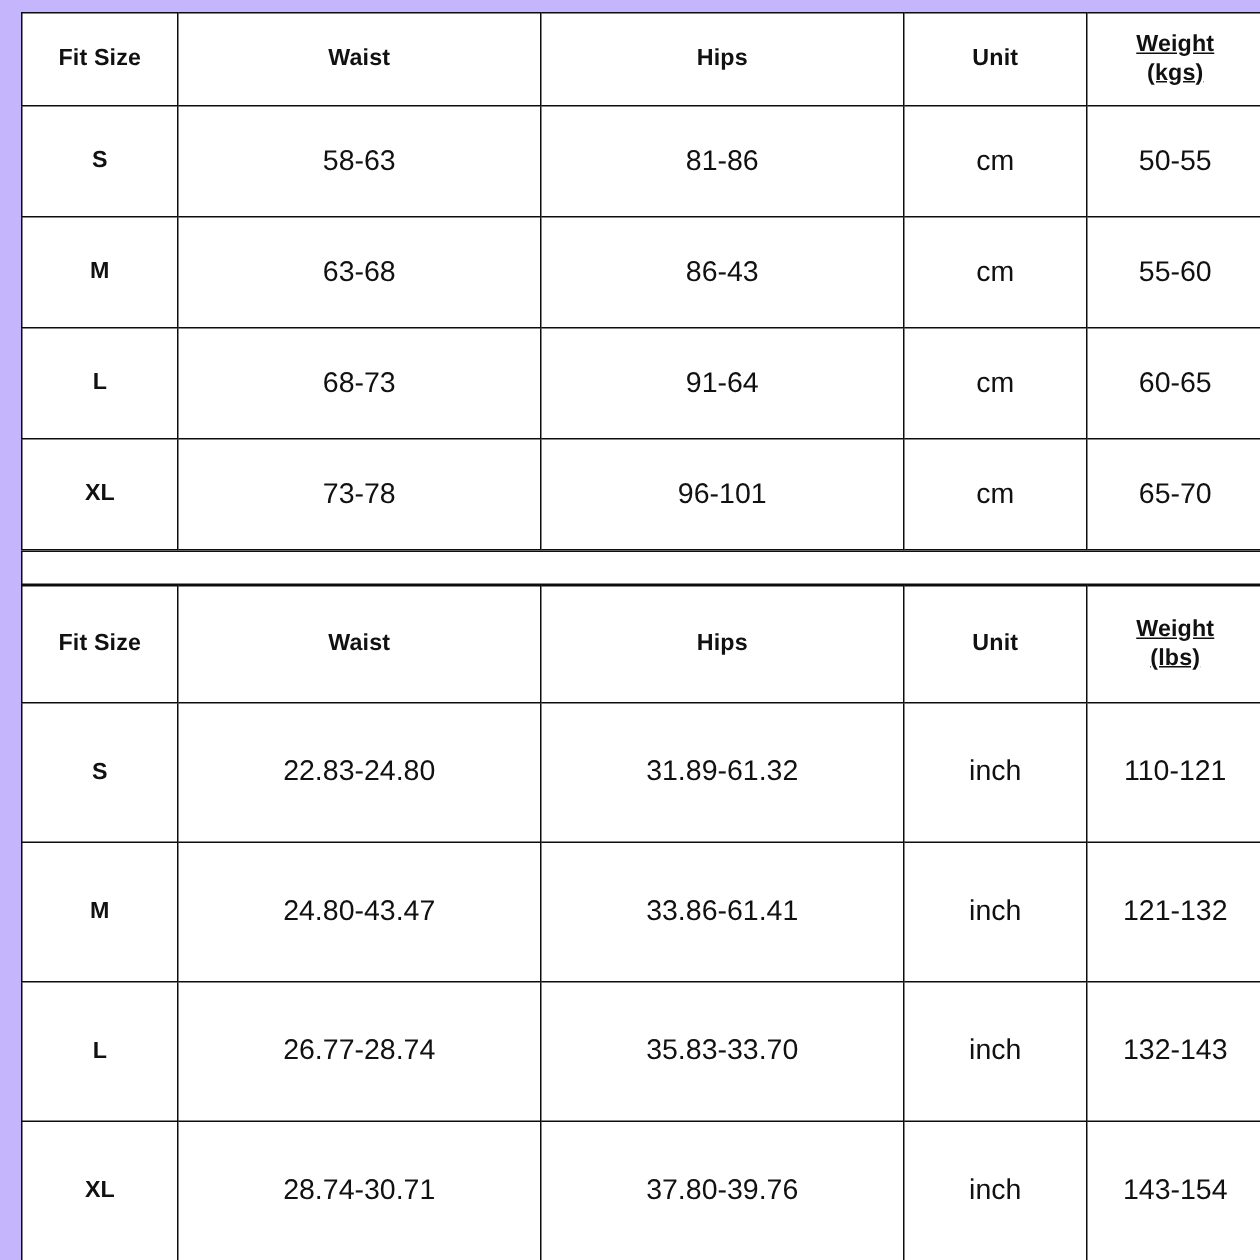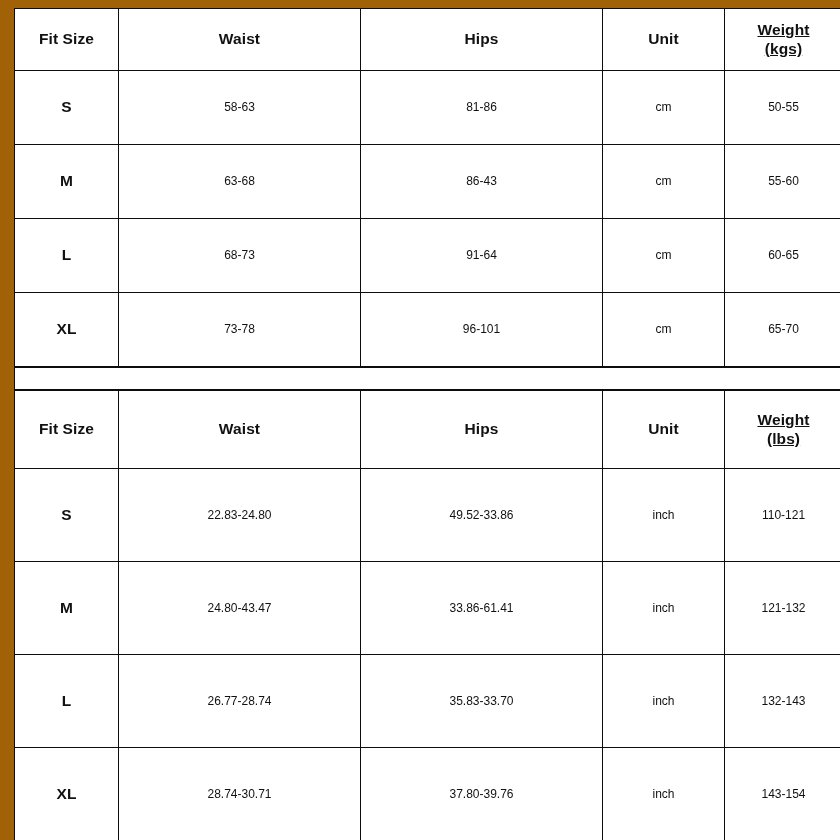--- a/index.html
+++ b/index.html
@@ -13,21 +13,21 @@
     height: 840px;
     font-family: "Liberation Sans", sans-serif;
     color: #111111;
     overflow: hidden;
   }
 
   .page {
     position: relative;
     width: 840px;
     height: 840px;
-    background: #a16207;
+    background: #c4b5fd;
     box-sizing: border-box;
   }
 
   
   .size-table {
     border-collapse: collapse;
     table-layout: fixed;
     background: #ffffff;
   }
   .size-table td,
@@ -53,21 +53,21 @@
     font-weight: bold;
     font-size: 15.5px;
     letter-spacing: 0.1px;
   }
   .size-table tbody td.fit-cell {
     font-weight: bold;
     font-size: 15.5px;
   }
   .size-table tbody td.val-cell {
     font-weight: normal;
-    font-size: 12px;
+    font-size: 19px;
   }
   .hdr-line2 { display: block; text-decoration: underline; }
 
   
   .table-metric {
     position: absolute;
     left: 14px;
     top: 8px;
     width: 828px;
   }
@@ -172,21 +172,21 @@
         <th>
           <span class="hdr-line2">Weight</span>
           <span class="hdr-line2">(lbs)</span>
         </th>
       </tr>
     </thead>
     <tbody>
       <tr>
         <td class="fit-cell">S</td>
         <td class="val-cell">22.83-24.80</td>
-        <td class="val-cell">49.52-33.86</td>
+        <td class="val-cell">31.89-61.32</td>
         <td class="val-cell">inch</td>
         <td class="val-cell">110-121</td>
       </tr>
       <tr>
         <td class="fit-cell">M</td>
         <td class="val-cell">24.80-43.47</td>
         <td class="val-cell">33.86-61.41</td>
         <td class="val-cell">inch</td>
         <td class="val-cell">121-132</td>
       </tr>

